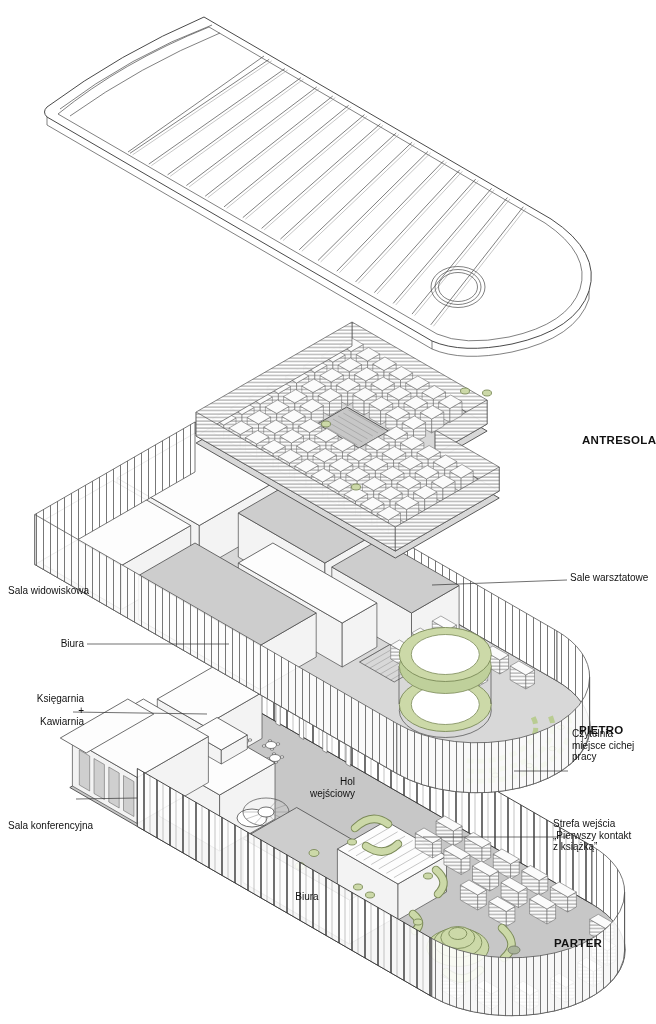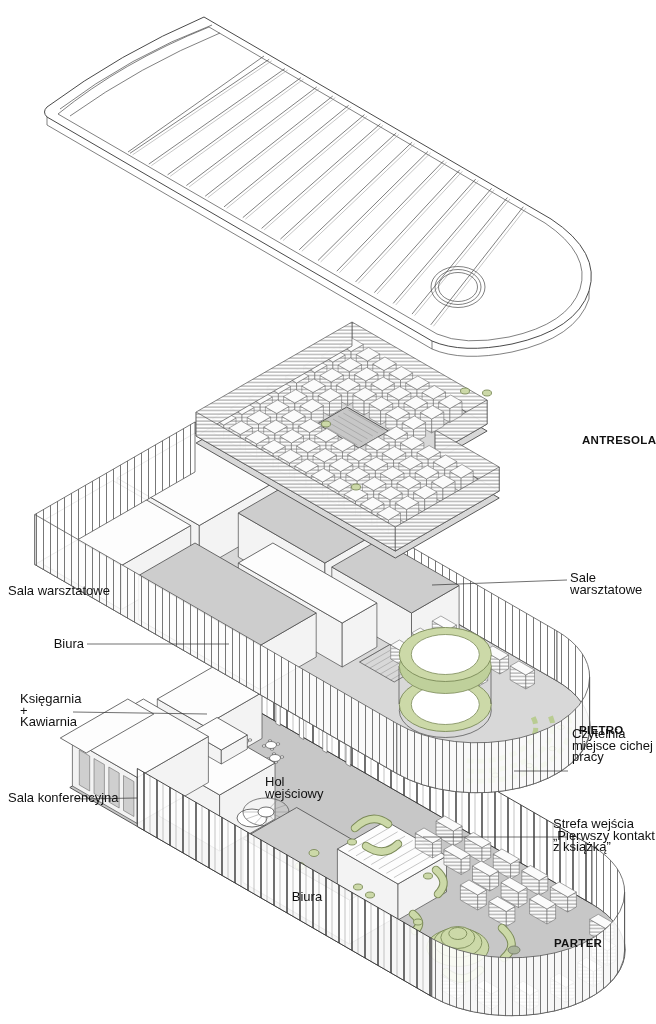--- a/index.html
+++ b/index.html
@@ -28,21 +28,21 @@
   .grnSd{fill:#bfd09b;stroke:var(--grnD,#7b8a58);stroke-width:.8}
   .rgIn{fill:#ffffff;stroke:var(--grnD,#7b8a58);stroke-width:.8}
   .dsk{fill:none;stroke:#b9cc92;stroke-width:5;stroke-dasharray:7 4}
   .sofO{fill:none;stroke:var(--grnD,#7b8a58);stroke-width:8.5;stroke-linecap:round}
   .sof{fill:none;stroke:var(--grn,#ccd9a8);stroke-width:6.5;stroke-linecap:round}
   .puf{fill:#a9b39a;stroke:#6d755f;stroke-width:.8}
   .tbl{fill:#fff;stroke:#555;stroke-width:.7}
   .wht{fill:#fff;stroke:#4a4a4a;stroke-width:.8}
   .gpan{fill:#cfcfcf;stroke:#555;stroke-width:.5}
   
-  .lab{position:absolute;font-size:13px;line-height:11.5px;color:#111;
+  .lab{position:absolute;font-size:10px;line-height:11.5px;color:#111;
        white-space:pre-line;font-family:"Liberation Sans",sans-serif;}
   .lvl{font-weight:700;font-size:11.5px;letter-spacing:.3px;}
 </style>
 </head>
 <body>
 
 <div id="stage">
   <svg id="scene" width="656" height="1024" viewBox="0 0 656 1024">
     <defs>
       <pattern id="pVs" width="7" height="12" patternUnits="userSpaceOnUse">
@@ -589,29 +589,29 @@
       <line class="ldr" x1="432" y1="585" x2="567" y2="580"></line>
       <line class="ldr" x1="514" y1="771" x2="568" y2="771"></line>
       <line class="ldr" x1="423" y1="837" x2="568" y2="837"></line>
     </g>
   </svg>
 
   <div id="labels">
     <div class="lab lvl" style="left:582px;top:435px;position:absolute">ANTRESOLA</div>
     <div class="lab lvl" style="left:579px;top:725px;position:absolute">PIĘTRO</div>
     <div class="lab lvl" style="left:554px;top:938px;position:absolute">PARTER</div>
-    <div class="lab" style="left:8px;top:585px">Sala warsztatowe</div>
+    <div class="lab" style="left:8px;top:585px">Sala widowiskowa</div>
     <div class="lab" style="left:40px;top:638px;width:44px;text-align:right">Biura</div>
-    <div class="lab" style="left:20px;top:693px;width:64px;text-align:left">Księgarnia
+    <div class="lab" style="left:20px;top:693px;width:64px;text-align:right">Księgarnia
 +
 Kawiarnia</div>
-    <div class="lab" style="left:8px;top:792px">Sala konferencyjna</div>
+    <div class="lab" style="left:8px;top:820px">Sala konferencyjna</div>
     <div class="lab" style="left:570px;top:572px">Sale warsztatowe</div>
     <div class="lab" style="left:572px;top:728px">Czytelnia
 miejsce cichej pracy</div>
     <div class="lab" style="left:553px;top:818px">Strefa wejścia
 „Pierwszy kontakt
 z książką”</div>
-    <div class="lab" style="left:265px;top:776px;width:62px;text-align:left">Hol
+    <div class="lab" style="left:293px;top:776px;width:62px;text-align:right">Hol
 wejściowy</div>
     <div class="lab" style="left:282px;top:891px;width:50px;text-align:center">Biura</div>
   </div>
 </div>
 
 </body></html>

